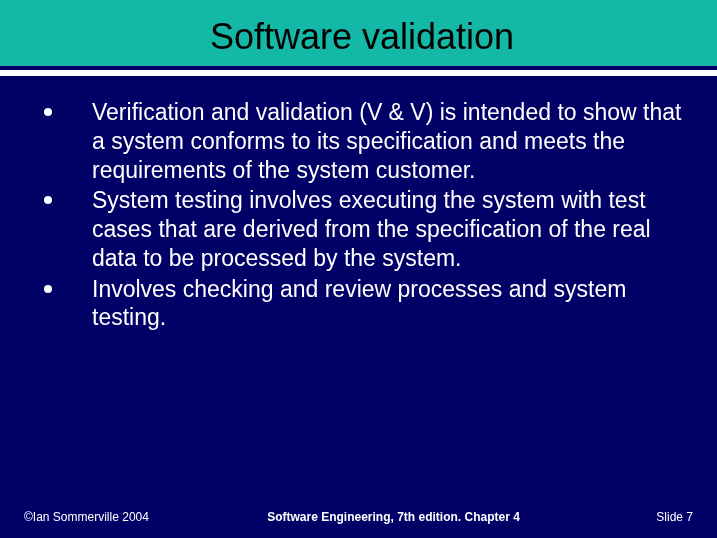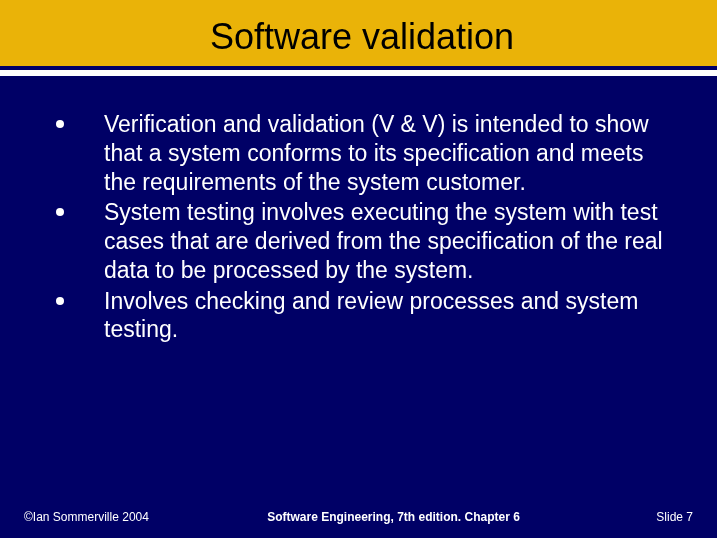--- a/index.html
+++ b/index.html
@@ -12,41 +12,41 @@
   }
   .slide {
     width: 717px;
     height: 538px;
     background: #000066;
     color: #ffffff;
     position: relative;
     box-sizing: border-box;
   }
   .title-area {
-    background: #eab308;
+    background: #14b8a6;
     color: #000000;
     text-align: center;
     padding: 16px 0 8px 7px;
     font-size: 36px;
     font-weight: normal;
   }
   .divider {
     height: 4px;
     background: #000066;
   }
   .white-gap {
     height: 6px;
     background: #ffffff;
   }
   .body-area {
     padding: 22px 30px 0 30px;
   }
   ul.bullets {
     list-style: none;
-    margin: 12px;
+    margin: 0;
     padding: 0;
   }
   ul.bullets li {
     position: relative;
     padding-left: 62px;
     font-size: 23px;
     line-height: 1.25;
     color: #ffffff;
     margin-bottom: 2px;
   }
@@ -108,17 +108,17 @@
       </li>
       <li>
         <span class="dot"></span>
         <span>Involves checking and review processes and system testing.</span>
       </li>
     </ul>
   </div>
 
   <div class="footer">
     <div class="left">©Ian Sommerville 2004</div>
-    <div class="center">Software Engineering, 7th edition. Chapter 6</div>
+    <div class="center">Software Engineering, 7th edition. Chapter 4</div>
     <div class="right">Slide 7</div>
   </div>
 
 </div>
 
 </body></html>

